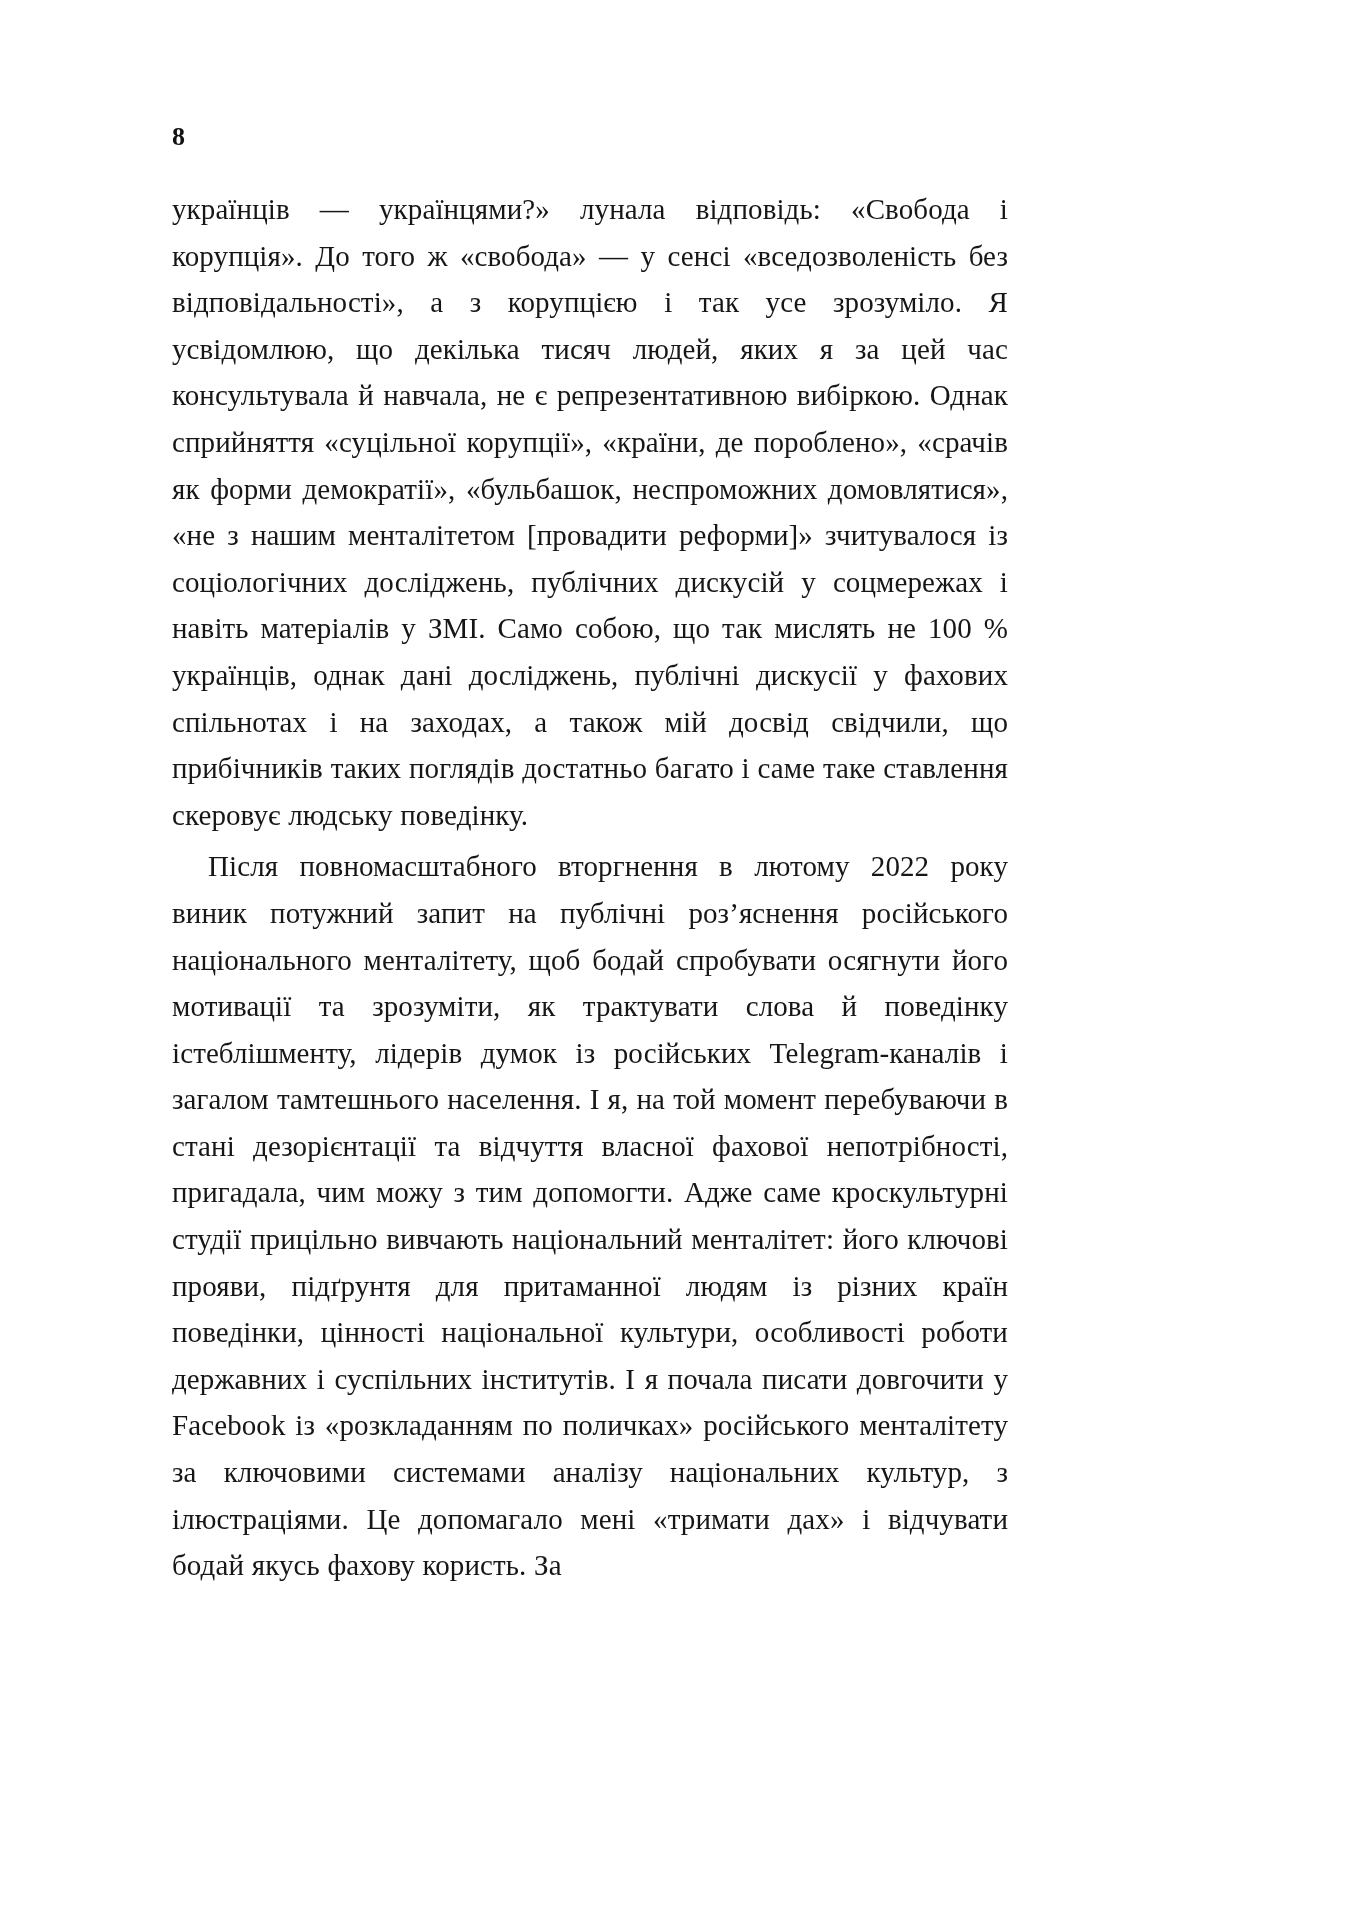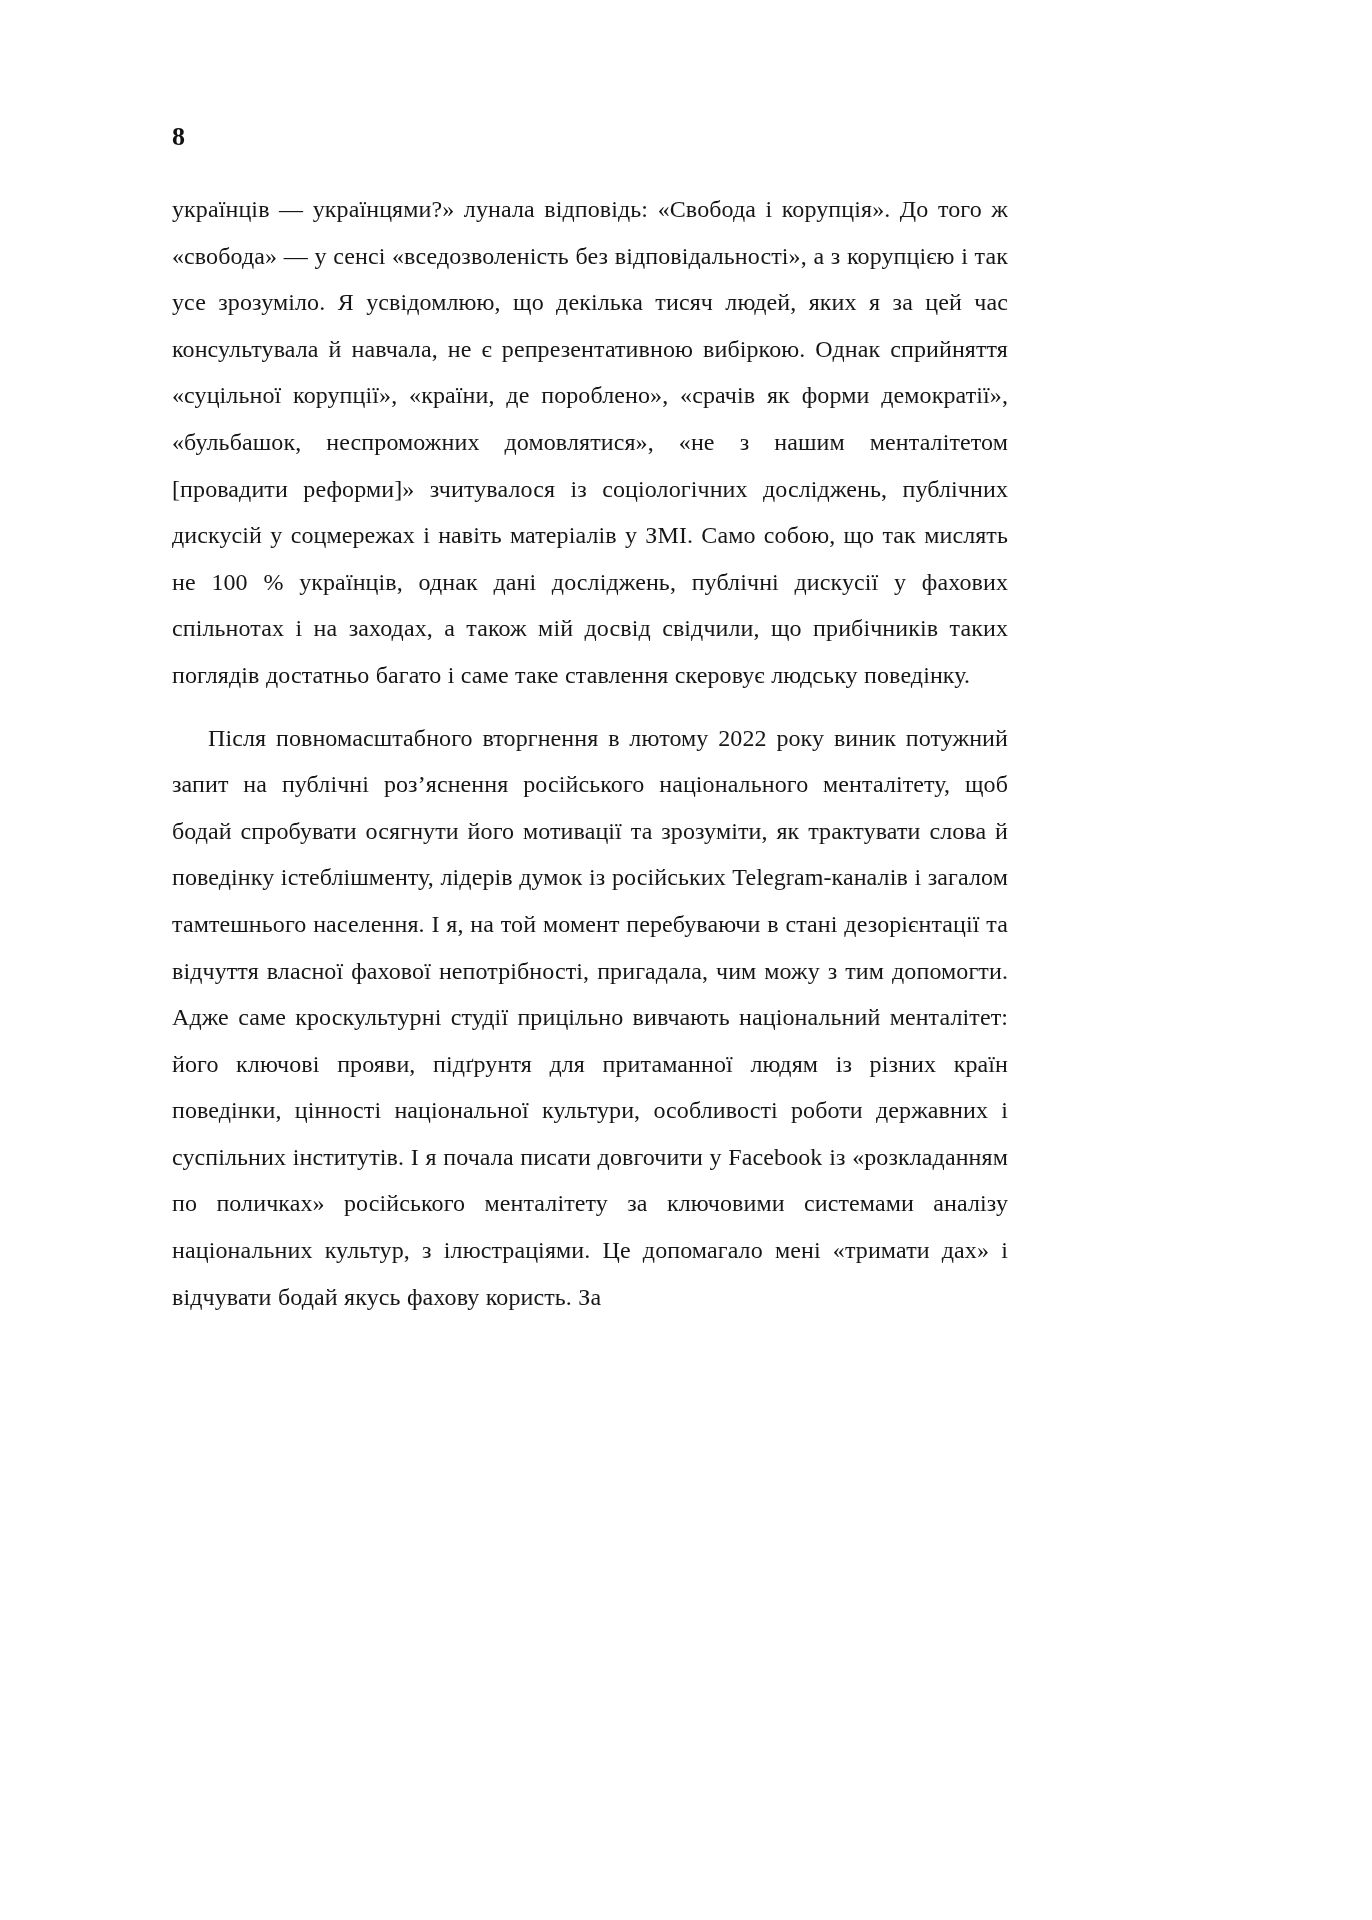--- a/index.html
+++ b/index.html
@@ -33,34 +33,34 @@
     color: #111;
   }
   .text-column {
     position: absolute;
     top: 186px;
     left: 172px;
     width: 836px;
   }
   p {
     margin: 0;
-    font-size: 24px;
+    font-size: 29px;
     line-height: 46.6px;
     text-align: justify;
     text-justify: inter-word;
     color: #161616;
     letter-spacing: 0.1px;
     word-spacing: 0.3px;
     hyphens: manual;
   }
   p.indent {
     text-indent: 36px;
   }
   p + p {
-    margin-top: 16px;
+    margin-top: 5px;
   }
 </style>
 </head>
 <body>
 
 <div class="page">
 
   <div class="page-number">8</div>
 
   <div class="text-column">

